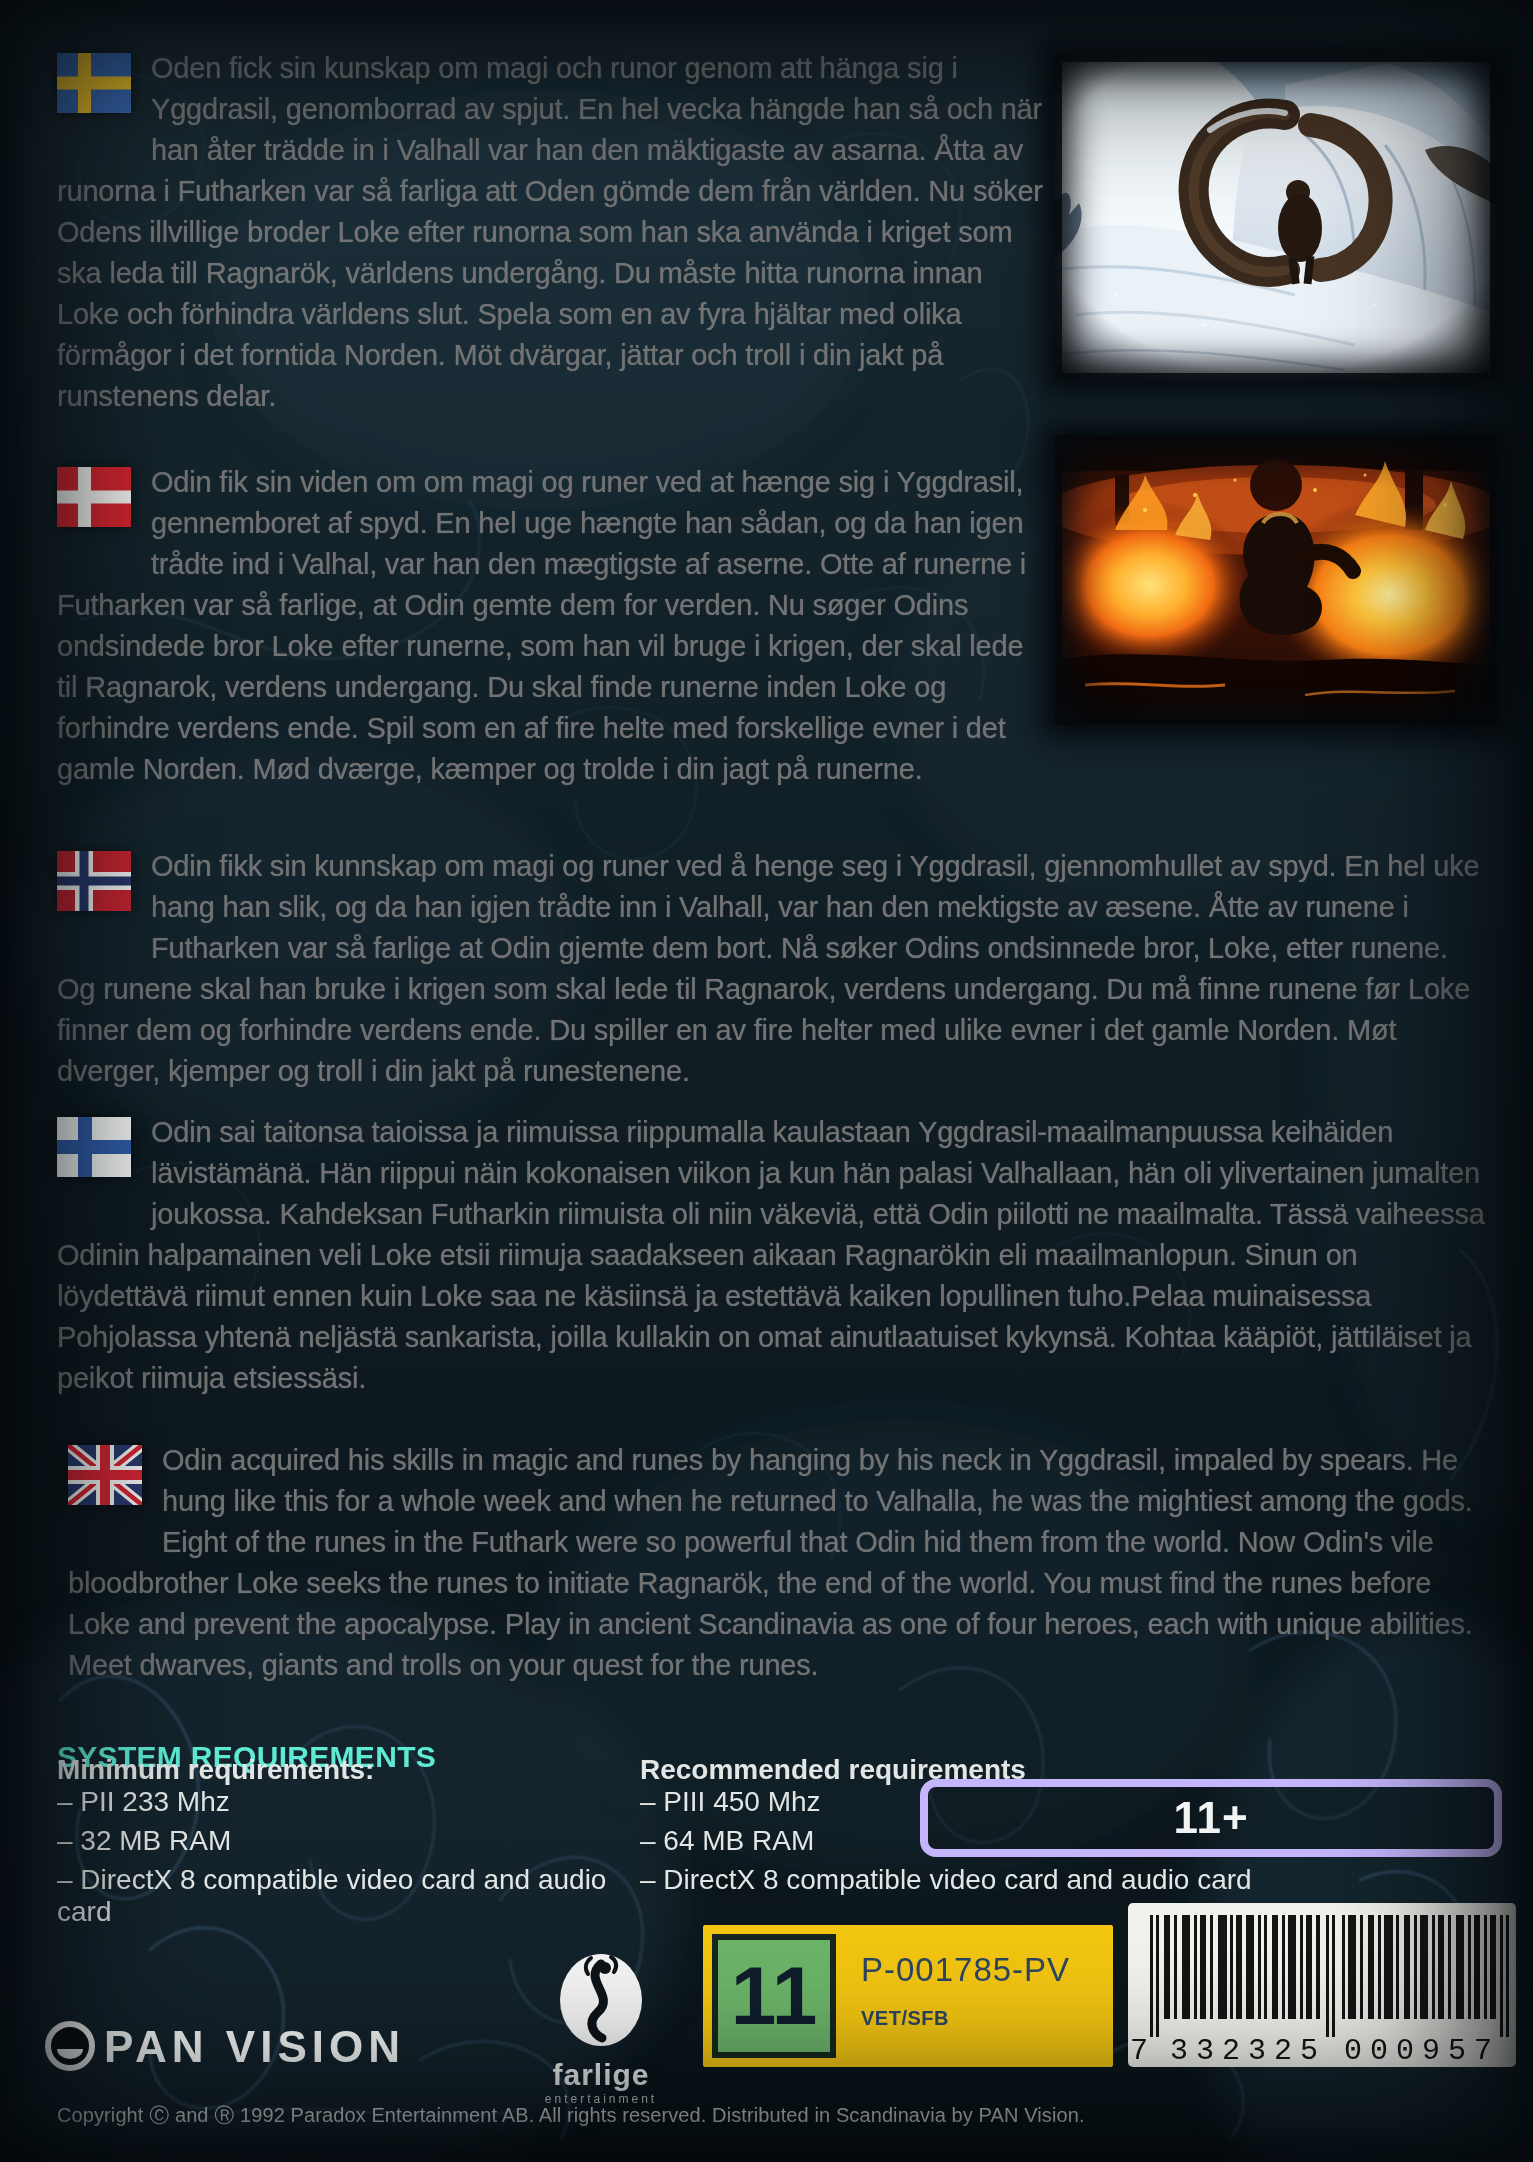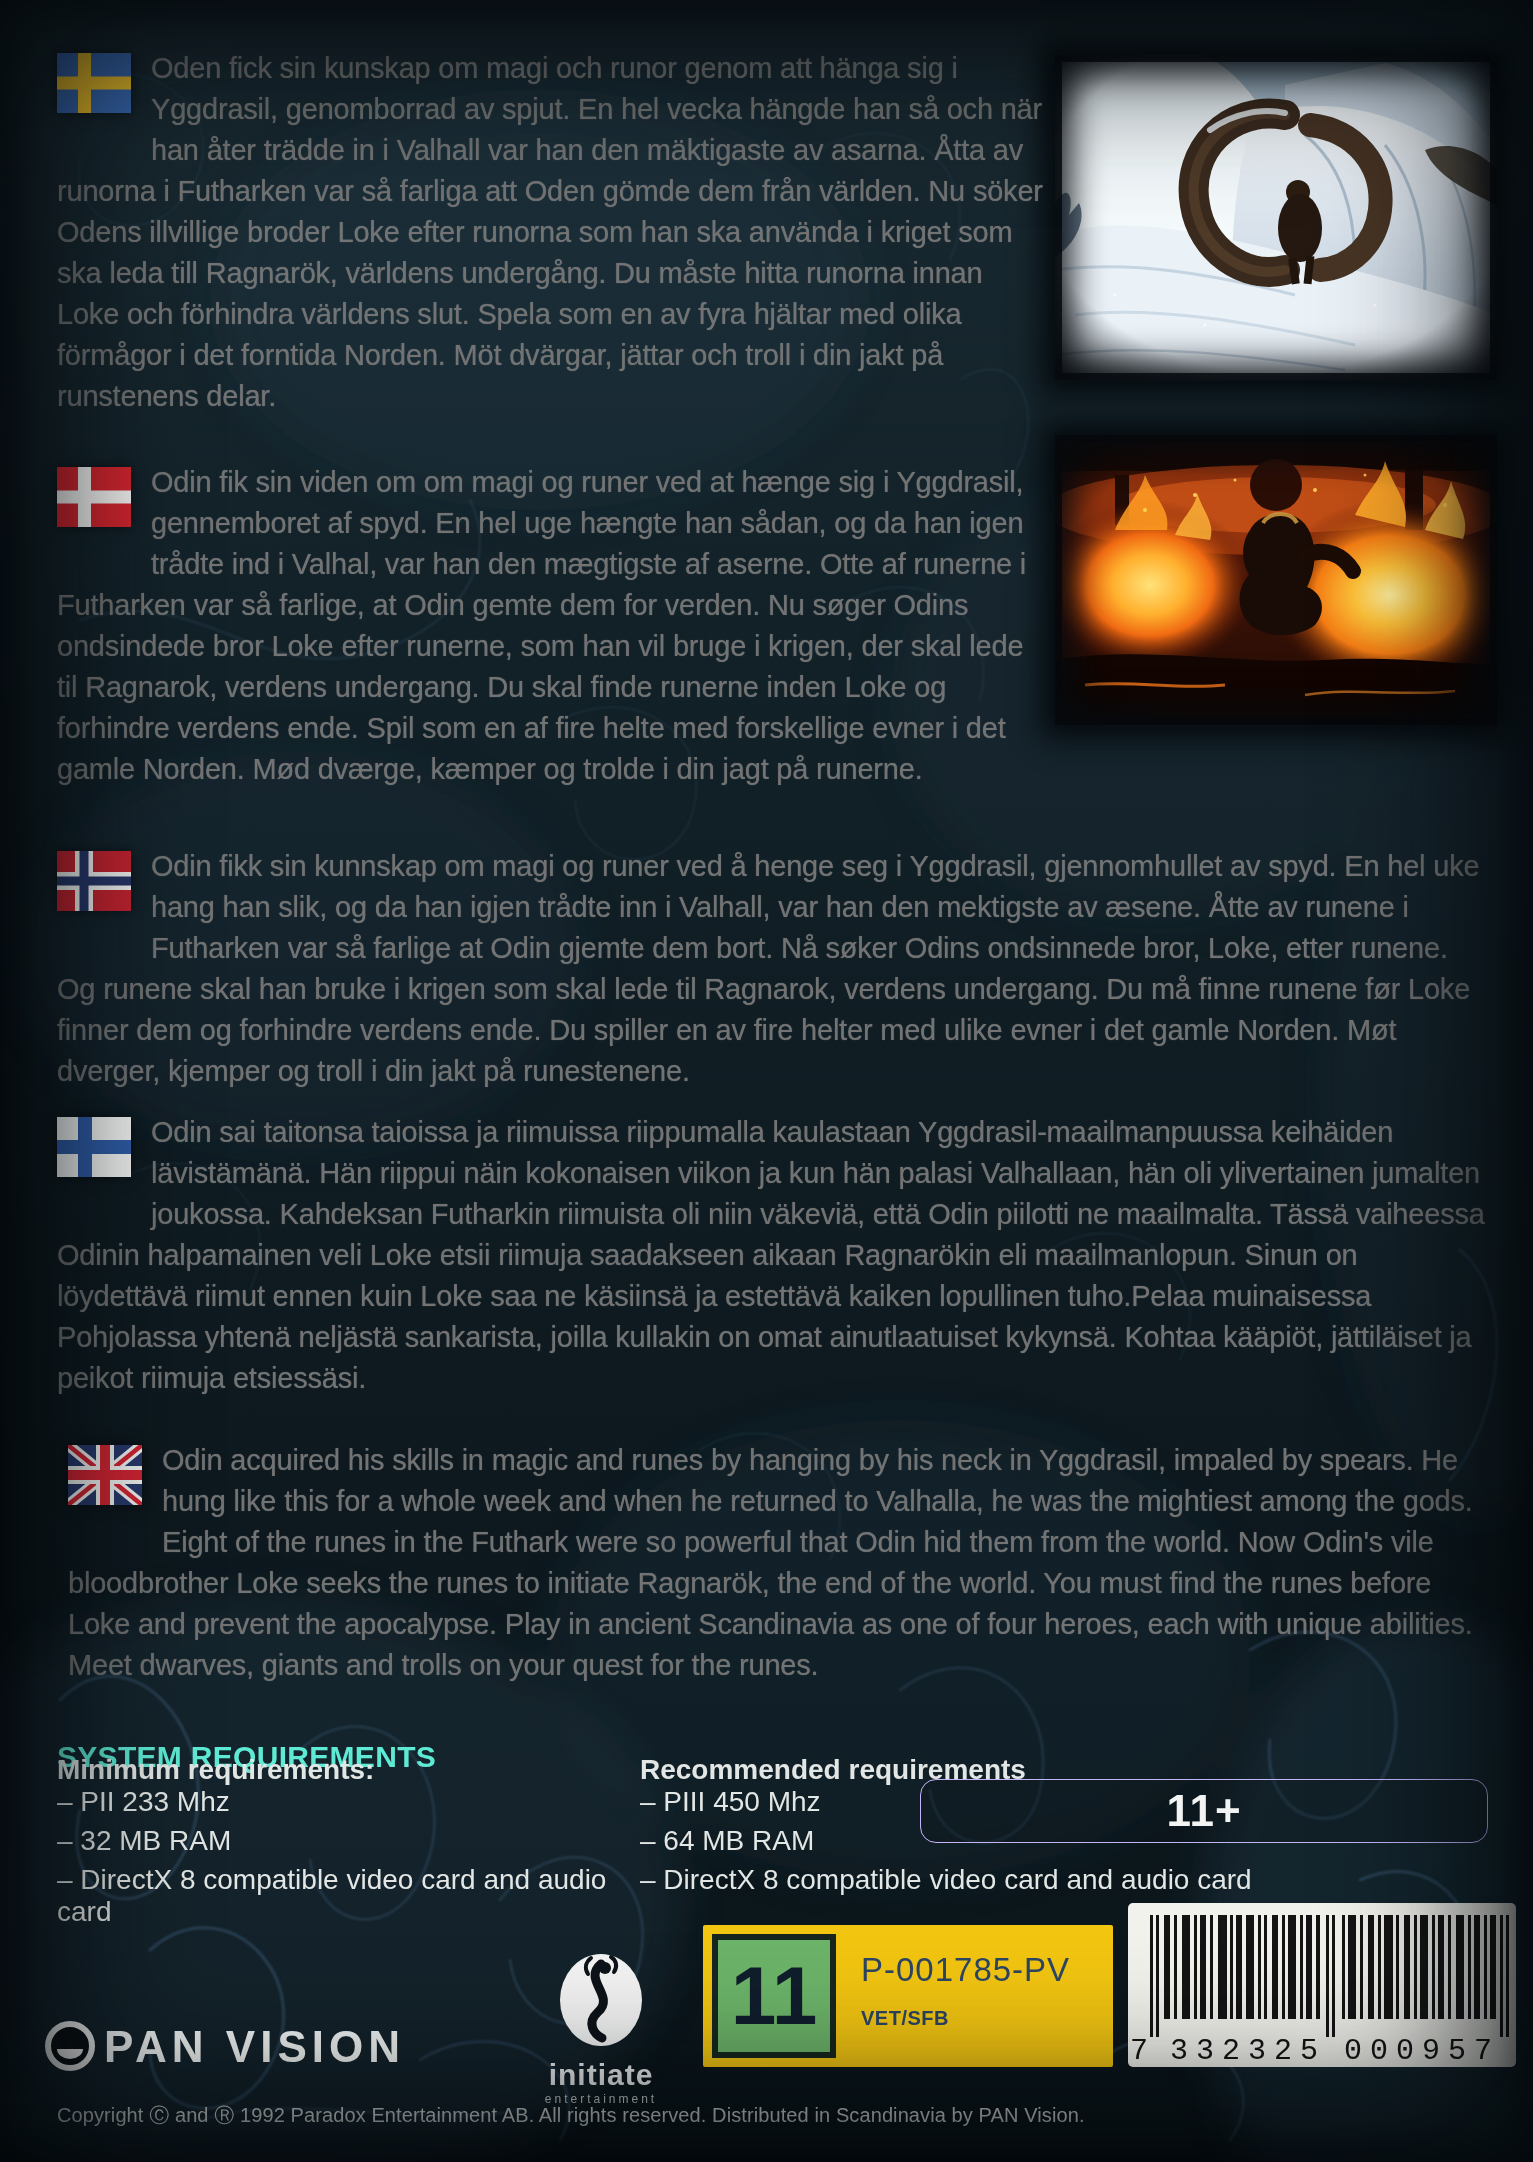--- a/index.html
+++ b/index.html
@@ -28,21 +28,21 @@
   .shot{position:absolute;z-index:5;box-shadow:0 0 26px 14px rgba(4,9,12,.9);}
   .shot svg{display:block;}
   .shot .fade{position:absolute;left:0;top:0;right:0;bottom:0;box-shadow:inset 0 0 34px 16px rgba(6,11,15,.92);}
   .sys-title{position:absolute;z-index:10;color:#5eead4;font-size:30px;font-weight:bold;letter-spacing:.3px;margin-top:32px;}
   .req-col{position:absolute;z-index:10;color:#e2e6e4;font-size:28px;}
   .req-col .rtitle{font-weight:bold;}
   .req-col .ritem{margin-bottom:7px;}
   .age-badge{
     position:absolute;z-index:10;
     left:920px;top:1779px;width:566px;height:62px;
-    border:1px solid #c4b5fd;border-radius:16px;
+    border:8px solid #c4b5fd;border-radius:16px;
     display:flex;align-items:center;justify-content:center;
     color:#f1f4f3;font-size:44px;font-weight:bold;letter-spacing:1px;
     background:rgba(10,18,22,.25);
   }
   .logo{position:absolute;z-index:10;}
   .panvision-word{
     position:absolute;z-index:10;left:104px;top:2022px;
     color:#f1f4f3;font-size:44px;font-weight:bold;letter-spacing:5px;
   }
   .paradox-word{
@@ -333,21 +333,21 @@
     <svg width="86" height="100" viewBox="0 0 86 100">
       <ellipse cx="43" cy="48" rx="41" ry="46" fill="#f2f3f2"></ellipse>
       <g stroke="#0d1318" stroke-linecap="round" fill="none">
         <path d="M43,12 C24,28 58,44 40,60 C28,71 36,82 44,86" stroke-width="9"></path>
         <path d="M30,22 C26,16 28,10 33,6" stroke-width="4"></path>
         <path d="M56,20 C60,14 58,8 53,5" stroke-width="4"></path>
       </g>
       <circle cx="47" cy="16" r="6" fill="#0d1318"></circle>
     </svg>
   </div>
-  <div class="paradox-word">initiate</div>
+  <div class="paradox-word">farlige</div>
   <div class="paradox-sub">entertainment</div>
 
   <div class="logo" style="left:752px;top:1950px">
     <svg width="86" height="92" viewBox="0 0 86 92">
       <rect x="2" y="2" width="82" height="88" rx="15" fill="#0b1115" stroke="#cfd6da" stroke-width="2.5"></rect>
       <circle cx="43" cy="35" r="22" fill="#c9c27a"></circle>
       <circle cx="50" cy="40" r="19" fill="#0b1115" opacity=".3"></circle>
       <g fill="#8a855a">
         <circle cx="35" cy="28" r="3"></circle>
           <circle cx="48" cy="24" r="2.2"></circle>

